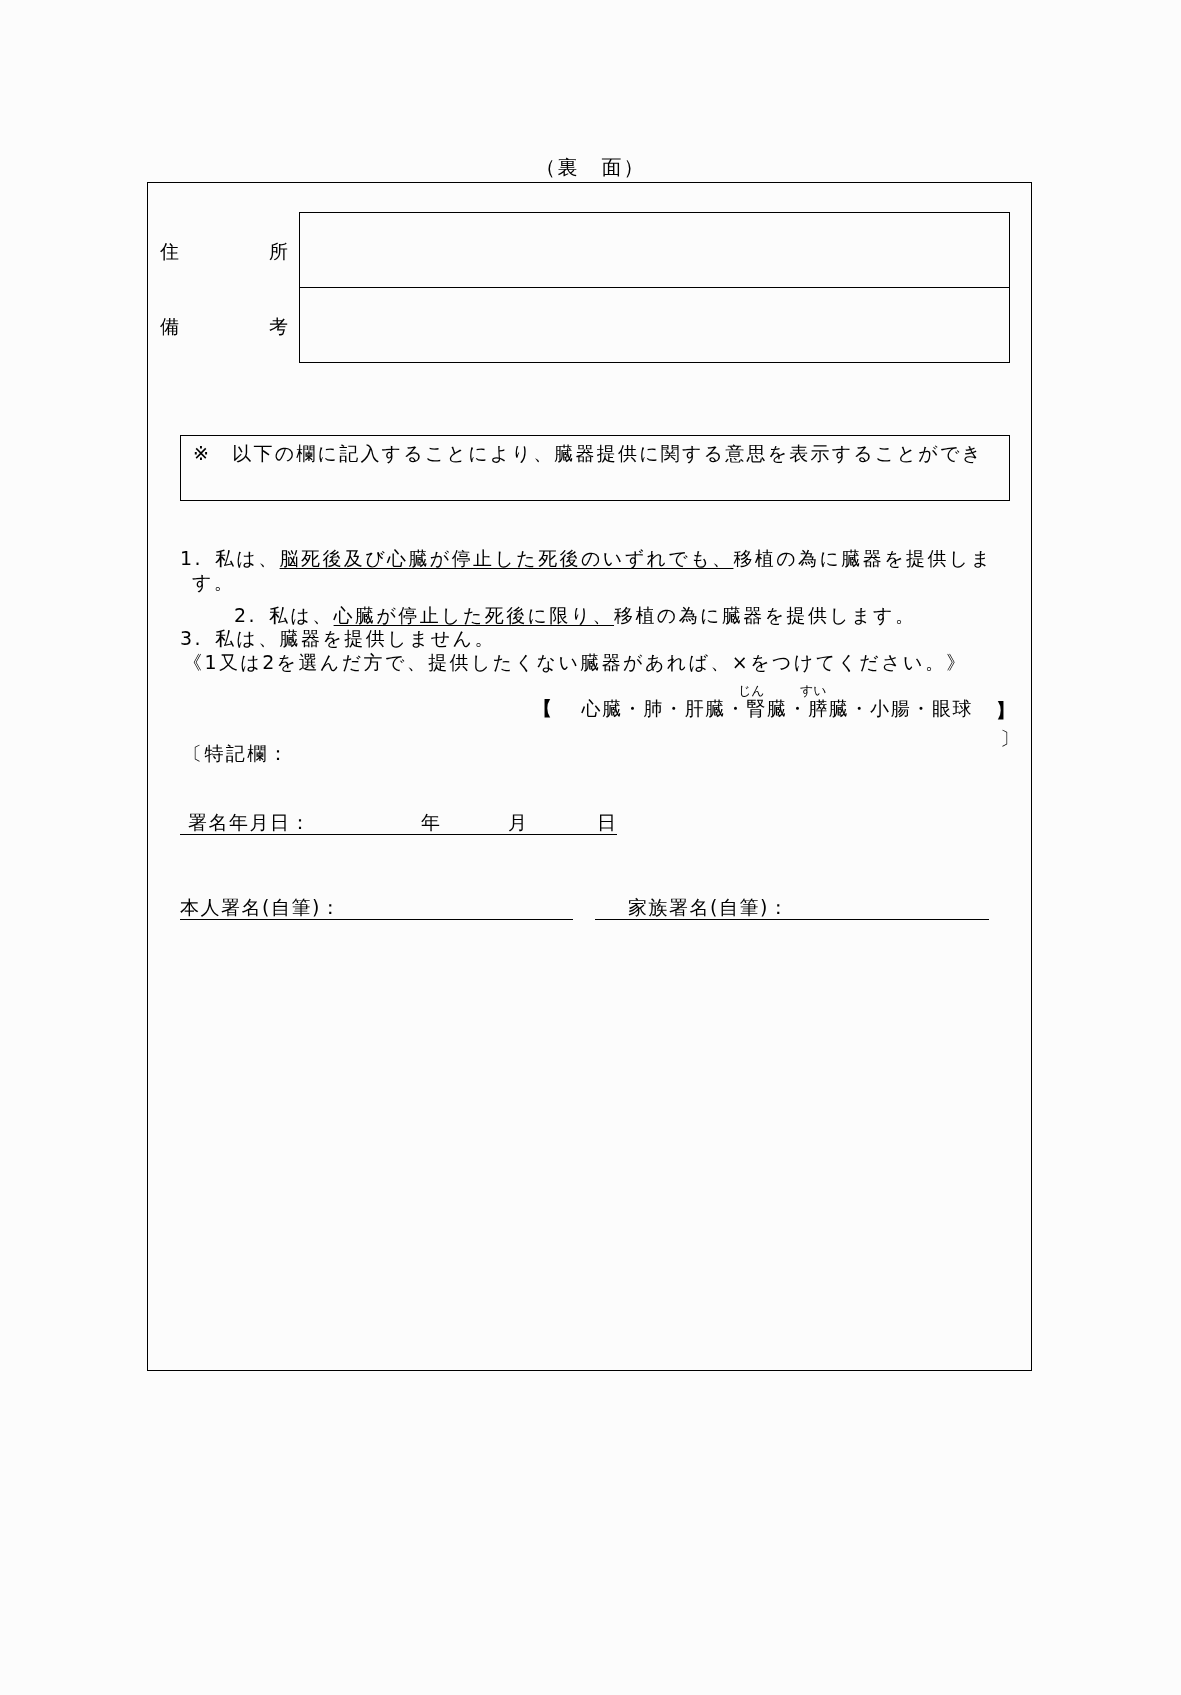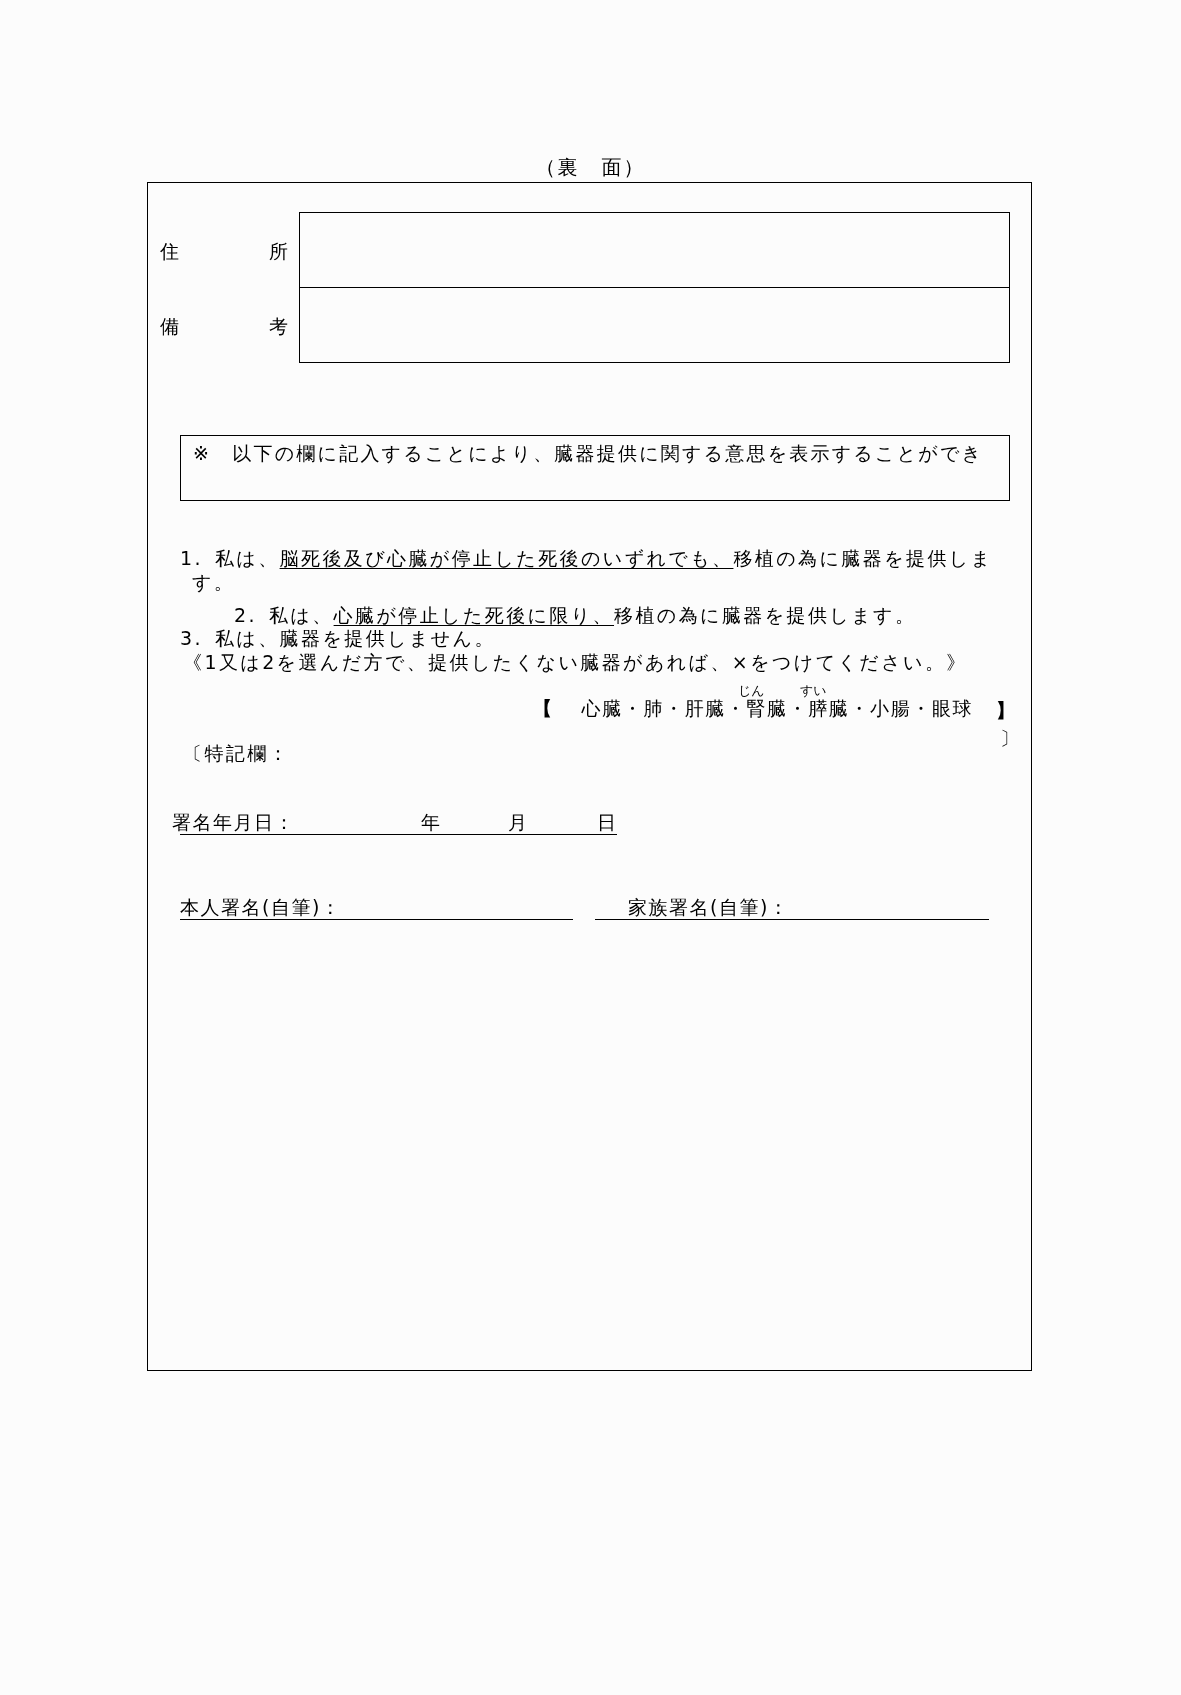--- a/index.html
+++ b/index.html
@@ -61,21 +61,21 @@
 <span class="abs ruby" style="left:800px; top:684px;">すい</span>
 <div class="abs line" style="left:533px; top:698px; letter-spacing:1.6px;font-family:Liberation Mono, monospace;">
   <span style="font-weight:bold">【</span><span style="display:inline-block;width:28px"></span><span>心臓</span><span>・</span><span>肺</span><span>・</span><span>肝臓</span><span>・</span><span>腎臓</span><span>・</span><span>膵臓</span><span>・</span><span>小腸</span><span>・</span><span>眼球</span>
 </div>
 <span class="abs line" style="left:996px; top:698px; font-weight:bold;">】</span>
 
 <div class="abs line" style="left:183px; top:726px;margin-top:15px;">〔特記欄：</div>
 <div class="abs line" style="left:285px; top:726px; width:700px; height:24px;"></div>
 <div class="abs line" style="left:1000px; top:726px;">〕</div>
 
-<div class="abs sig" style="left:172px; top:810px;">署名年月日：</div>
+<div class="abs sig" style="left:188px; top:810px;">署名年月日：</div>
 <div class="abs sig" style="left:421px; top:810px;">年</div>
 <div class="abs sig" style="left:508px; top:810px;">月</div>
 <div class="abs sig" style="left:597px; top:810px;">日</div>
 <div class="abs sigline" style="left:180px; top:834px; width:437px;"></div>
 
 <div class="abs sig" style="left:180px; top:895px;">本人署名(自筆)：</div>
 <div class="abs sigline" style="left:180px; top:919px; width:393px;"></div>
 
 <div class="abs sig" style="left:628px; top:895px;">家族署名(自筆)：</div>
 <div class="abs sigline" style="left:595px; top:919px; width:394px;"></div>

